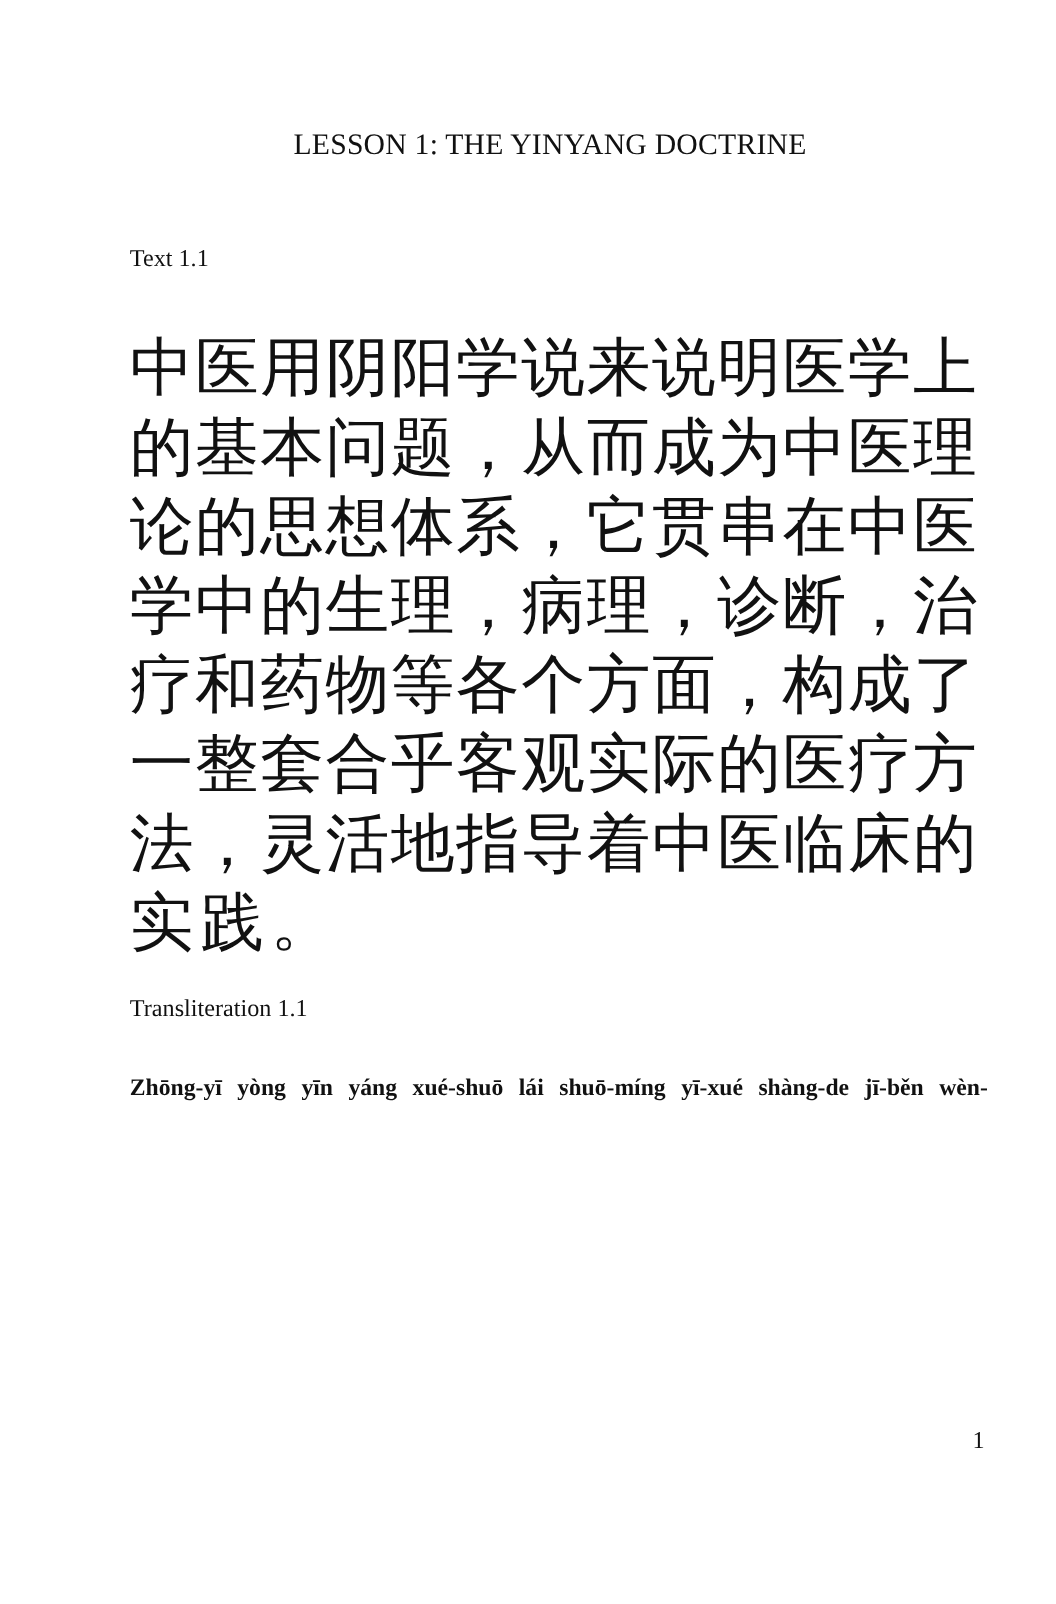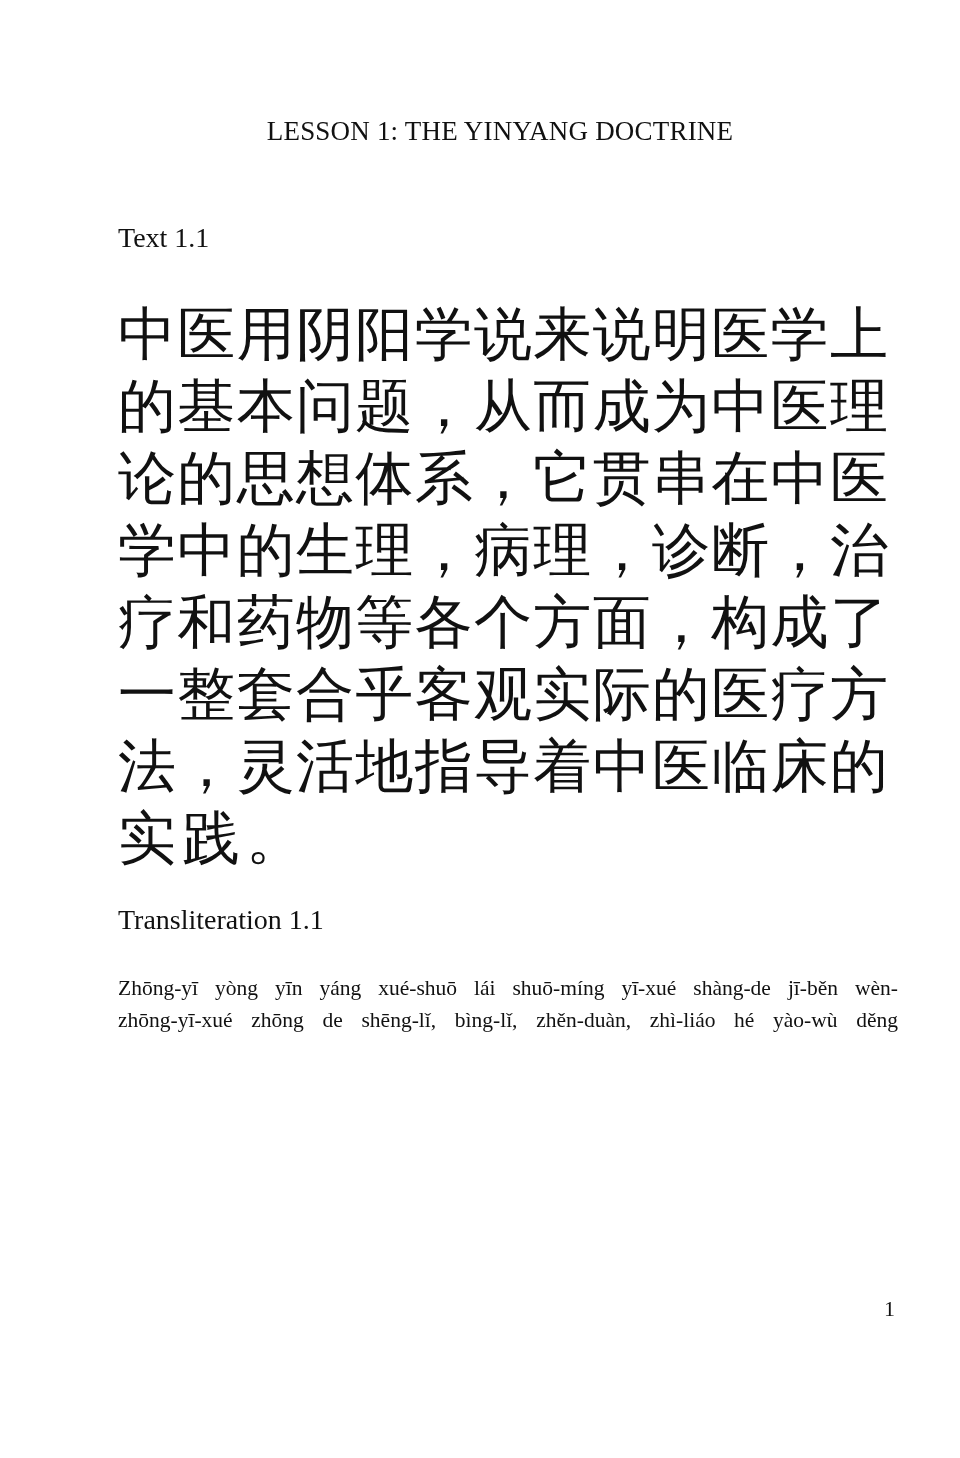--- a/index.html
+++ b/index.html
@@ -6,36 +6,36 @@
   body {
     width: 960px; height: 1458px; position: relative; overflow: hidden;
     color: #111111;
     font-family: "Liberation Serif", "DejaVu Serif", serif;
   }
   .title {
     position: absolute; left: 0; width: 1000px; top: 116px;
     text-align: center; font-size: 27px; letter-spacing: 0.2px;
   }
   .section-label {
-    position: absolute; left: 118px; font-size: 28px;
+    position: absolute; left: 118px; font-size: 22px;
   }
   .label-text { top: 222px; }
   .label-translit { top: 904px; text-align: center; }
   .hanzi {
     position: absolute; left: 118px; width: 770px; top: 298px;
   }
   .hanzi-line {
     display: flex; justify-content: space-between;
     height: 72px; line-height: 72px; font-size: 58px;
     font-family: "DejaVu Sans", sans-serif;
   }
   .hanzi-line.last { justify-content: flex-start; gap: 6px; }
   .pinyin {
     position: absolute; left: 118px; width: 780px; top: 972px;
-    font-size: 21.5px; line-height: 32px;
+    font-size: 21.5px; line-height: 32px; font-weight: bold;
   }
   .pinyin-line { display: block; text-align: justify; text-align-last: justify; white-space: nowrap; }
   .pinyin-line.last { text-align-last: left; }
   .page-number {
     position: absolute; left: 884px; top: 1296px; font-size: 22px;
   }
 </style>
 </head>
 <body>
 
@@ -153,16 +153,15 @@
       <span>实</span>
       <span>践</span>
       <span>。</span>
     </div>
 </div>
 
 <div class="section-label label-translit">Transliteration 1.1</div>
 
 <div class="pinyin">
   <span class="pinyin-line">Zhōng-yī yòng yīn yáng xué-shuō lái shuō-míng yī-xué shàng-de jī-běn wèn-</span>
-  <span class="pinyin-line">zhōng-yī-xué zhōng de shēng-lǐ, bìng-lǐ, zhěn-duàn, zhì-liáo hé yào-wù děng</span>
 </div>
 
 <div class="page-number">1</div>
 
 </body></html>

